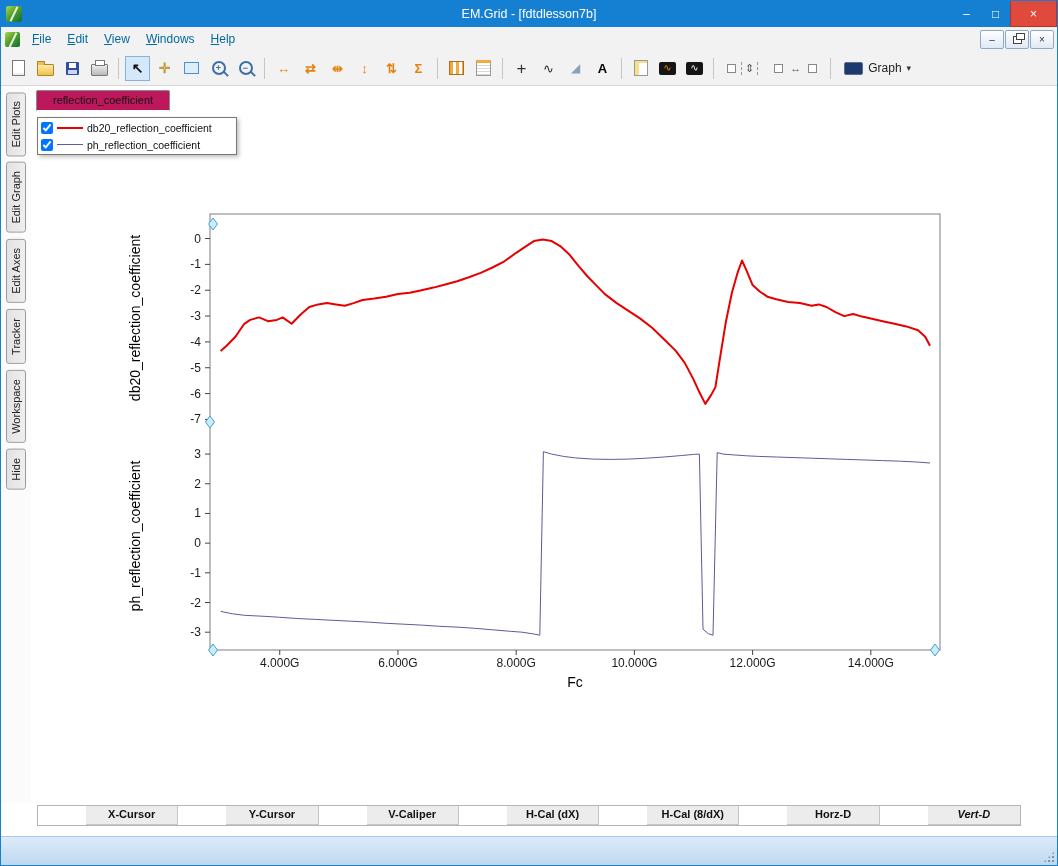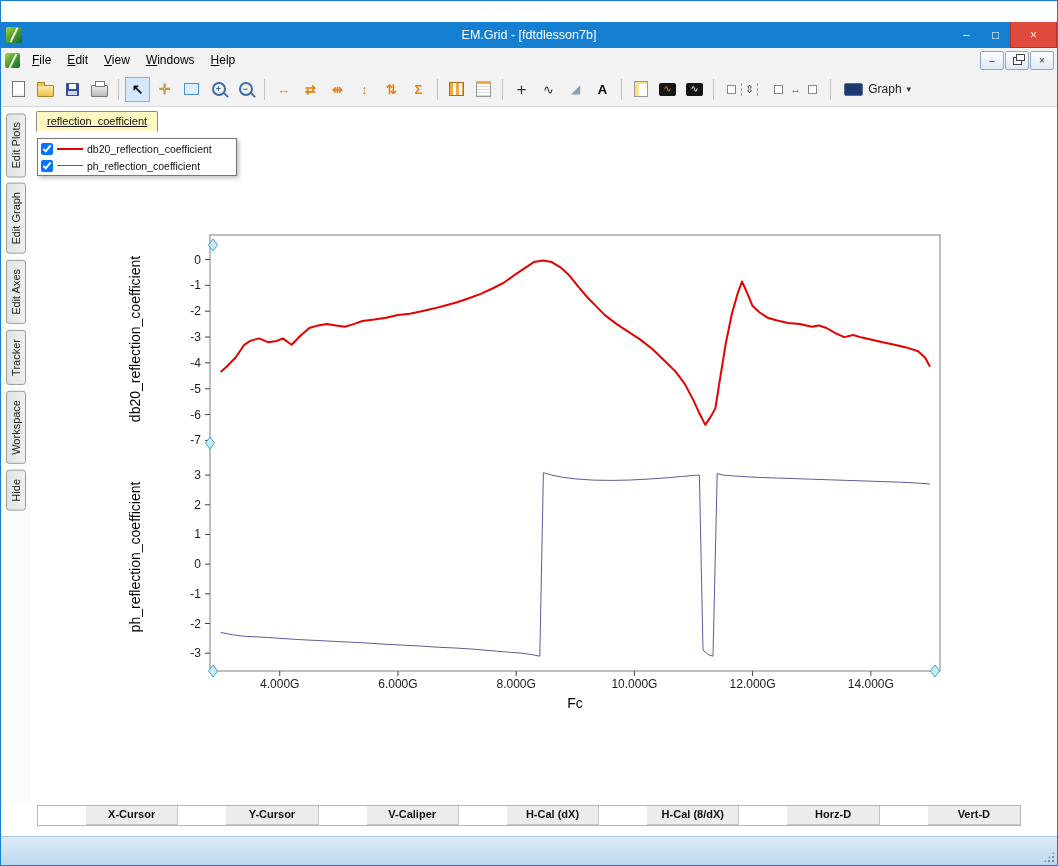--- a/index.html
+++ b/index.html
@@ -1,30 +1,30 @@
 <!DOCTYPE html>
 <html><head>
 <meta charset="utf-8">
 <style>
   html,body{margin:0;padding:0;background:#9a9a9a;font-family:"Liberation Sans","DejaVu Sans",sans-serif;}
   #window{width:1058px;height:866px;box-sizing:border-box;border:1px solid #1580d2;background:#fff;
           display:flex;flex-direction:column;overflow:hidden;position:relative;}
   
-  .titlebar{height:26px;background:#1580d2;display:flex;align-items:center;position:relative;flex:0 0 auto;margin-top:21px;}
+  .titlebar{height:26px;background:#1580d2;display:flex;align-items:center;position:relative;flex:0 0 auto;}
   .applogo{width:16px;height:16px;margin-left:5px;border-radius:2px;position:relative;
            background:linear-gradient(135deg,#a6d94f 0%,#55a12a 45%,#0e6b3a 100%);}
   .applogo::after{content:'';position:absolute;left:7px;top:0;width:2px;height:16px;background:rgba(255,255,255,.85);transform:rotate(26deg);}
   .title{position:absolute;left:0;right:0;text-align:center;color:#fff;font-size:12.5px;pointer-events:none;}
   .winbtns{margin-left:auto;display:flex;height:100%;align-items:stretch;}
   .wbtn{width:29px;display:flex;align-items:center;justify-content:center;color:#fff;font-size:12px;cursor:default;}
   .wbtn.close{width:45px;background:#e04a3c;border:1px solid #b73327;border-top:none;}
   
   .menubar{height:24px;background:#f2f2f2;display:flex;align-items:center;flex:0 0 auto;}
   .applogo.small{width:15px;height:15px;margin:0 4px 0 4px;}
-  .menu-item{padding:3px 8px;font-size:12px;color:#000000;}
+  .menu-item{padding:3px 8px;font-size:12px;color:#0369a1;}
   .mdi-btns{margin-left:auto;display:flex;margin-right:3px;}
   .mdibtn{width:22px;height:17px;border:1px solid #8fa8c4;background:linear-gradient(#ffffff,#dfe9f5);
           display:flex;align-items:center;justify-content:center;font-size:10px;color:#333;margin-left:1px;border-radius:2px;}
   .ico-restore{position:relative;width:7px;height:6px;border:1px solid #444;background:#fff;margin-top:2px;}
   .ico-restore::before{content:'';position:absolute;top:-4px;left:2px;width:7px;height:5px;border:1px solid #444;background:#fff;}
   
   .toolbar{height:34px;background:#f2f2f2;border-bottom:1px solid #d7d7d7;display:flex;align-items:center;padding:0 4px;flex:0 0 auto;}
   .tbtn{width:25px;height:25px;display:flex;align-items:center;justify-content:center;border:1px solid transparent;
         background:transparent;padding:0;margin:0 1px;cursor:default;}
   .tbtn.active{background:#d5e8fa;border-color:#84b3dd;}
@@ -61,37 +61,37 @@
   .hcal-mid{font-size:11px;color:#555;margin:0 2px;}
   .ico-layout{width:17px;height:11px;background:#1d3a6e;border:1px solid #5a6b8c;border-radius:2px;}
   .dd-arrow{font-size:9px;color:#333;}
   
   .content{flex:1 1 auto;display:flex;min-height:0;background:#fff;}
   .sidebar{width:30px;flex:0 0 auto;display:flex;flex-direction:column;align-items:center;gap:6px;padding-top:6px;background:#fbfbfb;}
   .side-tab{writing-mode:vertical-rl;transform:rotate(180deg);background:linear-gradient(90deg,#efefef,#e2e2e2);
             border:1px solid #9a9a9a;border-radius:3px;font-size:11px;color:#222;padding:8px 3px;cursor:default;}
   .main{flex:1 1 auto;position:relative;background:#fff;min-width:0;}
   .tabrow{position:relative;z-index:3;height:26px;padding:4px 0 0 5px;}
-  .doc-tab{display:inline-block;background:#fef9c3;border:1px solid #8b8b8b;border-bottom:1px solid #fff;
-           border-radius:2px 2px 0 0;padding:3px 10px 4px;font-size:11px;color:#111;text-decoration:underline;}
+  .doc-tab{display:inline-block;background:#be185d;border:1px solid #8b8b8b;border-bottom:1px solid #fff;
+           border-radius:2px 2px 0 0;padding:3px 16px 4px;font-size:11px;color:#111;}
   .legend{position:absolute;z-index:2;left:6px;top:31px;width:198px;background:#fff;border:1px solid #777;
           box-shadow:2px 2px 4px rgba(0,0,0,.25);padding:1px 0;}
   .legend-row{display:flex;align-items:center;height:17px;gap:4px;padding:0 3px;}
   .lcheck{width:12px;height:12px;margin:0;}
   .sample{display:inline-block;width:26px;height:2px;background:#888;flex:0 0 auto;}
   .llabel{font-size:10.5px;color:#111;white-space:nowrap;}
   #plot-svg{position:absolute;left:0;top:0;z-index:1;display:block;}
   #plot-svg text{font-family:"Liberation Sans","DejaVu Sans",sans-serif;}
   #plot-svg .tick{font-size:12px;fill:#1a1a1a;}
   #plot-svg .axis-title{font-size:14px;fill:#000;}
   
   .statusbar{flex:0 0 auto;margin:2px 36px 10px;border:1px solid #b5b5b5;background:#fff;}
   .srow{display:grid;grid-template-columns:repeat(7,1fr);}
   .scell{font-size:11px;text-align:center;padding:2px 0 3px;border-right:1px solid #c6c6c6;min-height:13px;color:#111;margin-left:48px;}
-  .scell:last-child{border-right:none;}
+  .scell:last-child{border-right:none;font-style:italic;}
   .shead .scell{background:#ececec;font-weight:bold;border-bottom:1px solid #c6c6c6;}
   
   .strip{flex:0 0 auto;height:28px;background:linear-gradient(#dcebf9,#bfd8ef);border-top:1px solid #aac6e2;position:relative;}
   .grip{position:absolute;right:2px;bottom:2px;width:12px;height:12px;
         background-image:radial-gradient(#7a93ad 1px,transparent 1.3px);background-size:4px 4px;
         clip-path:polygon(100% 0,100% 100%,0 100%);}
 </style>
 </head>
 <body>
 

